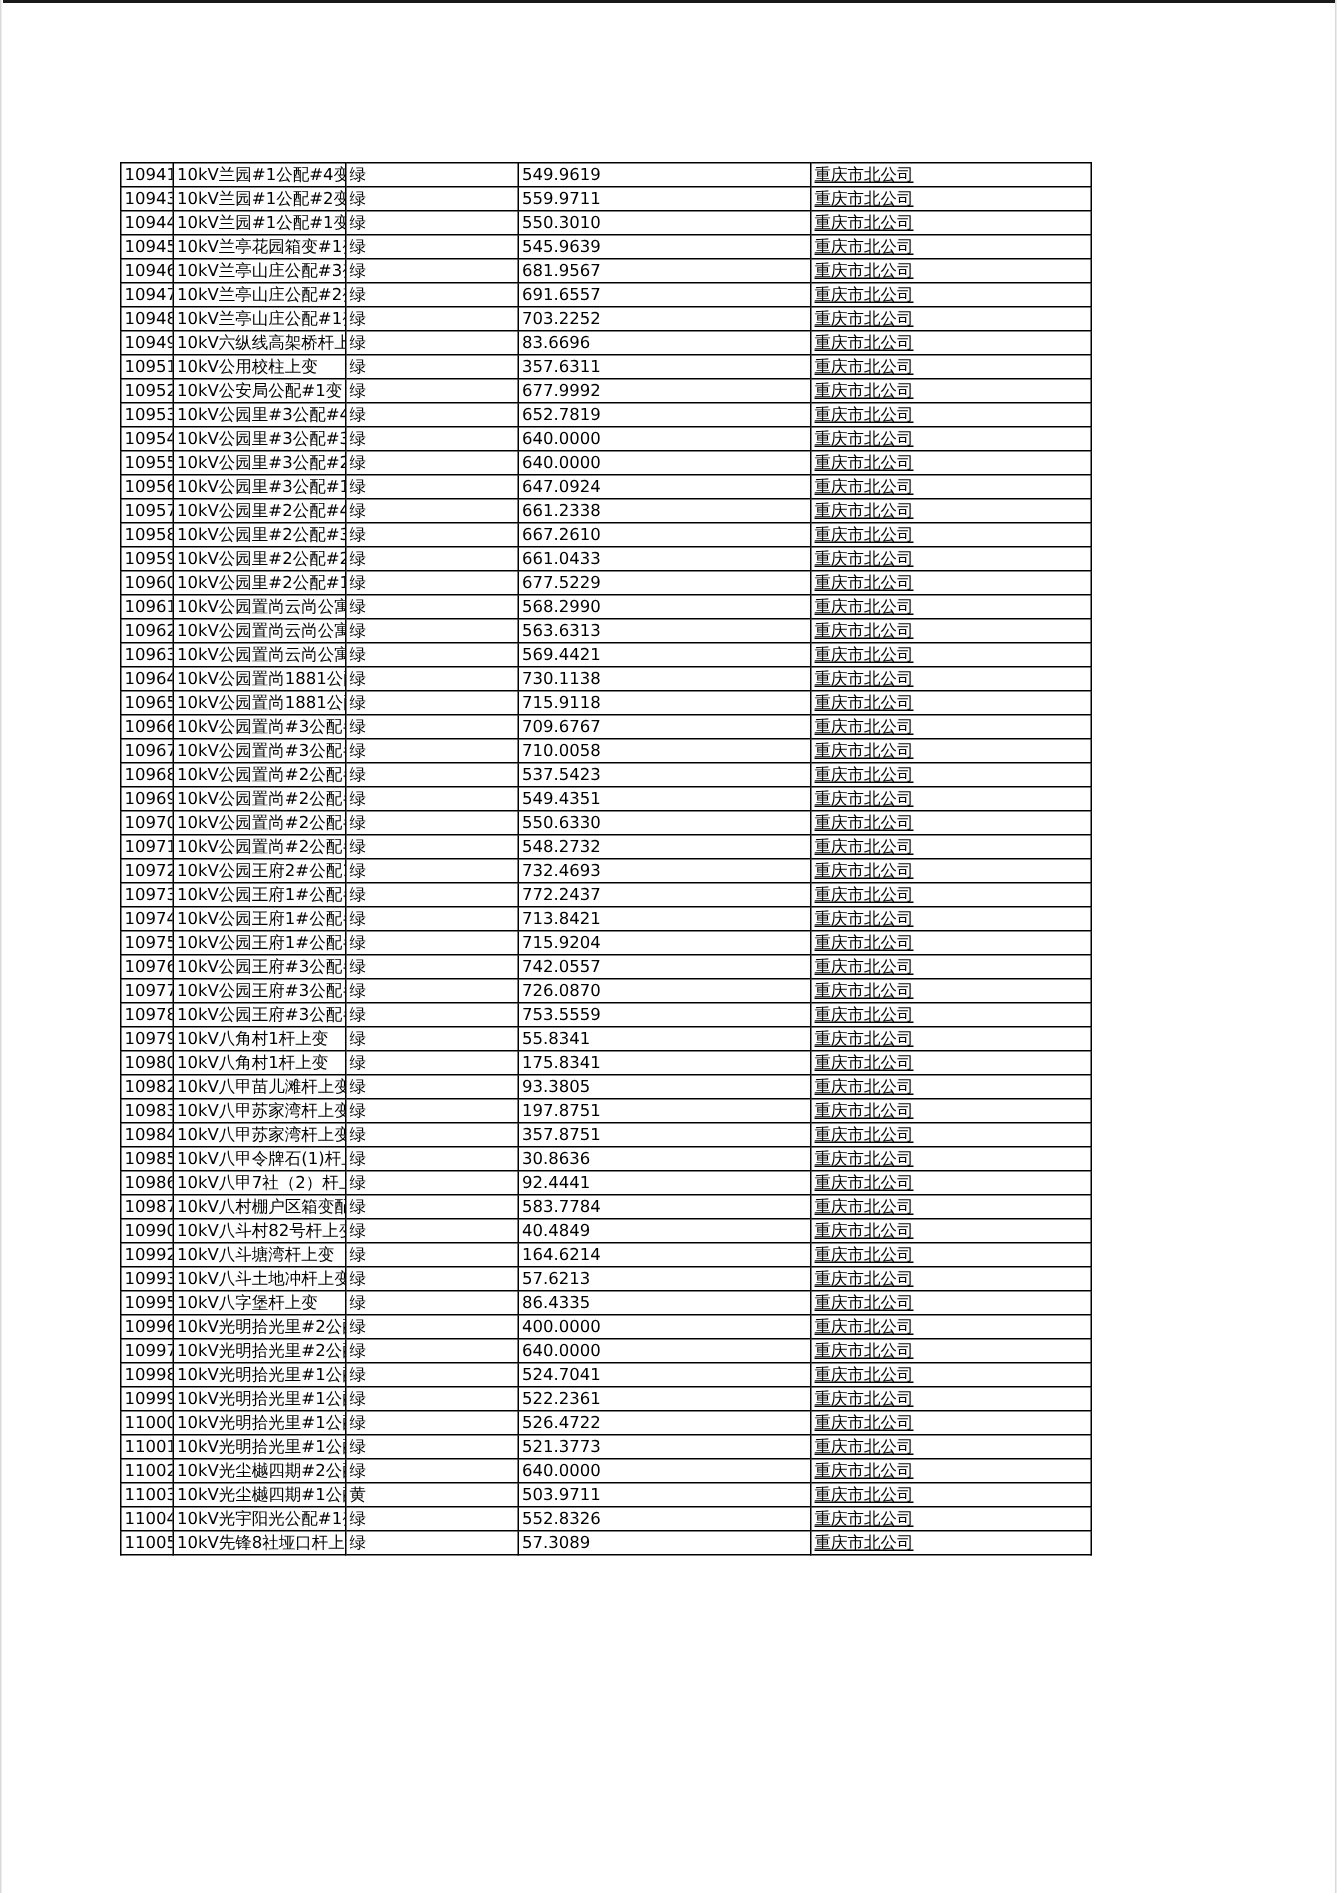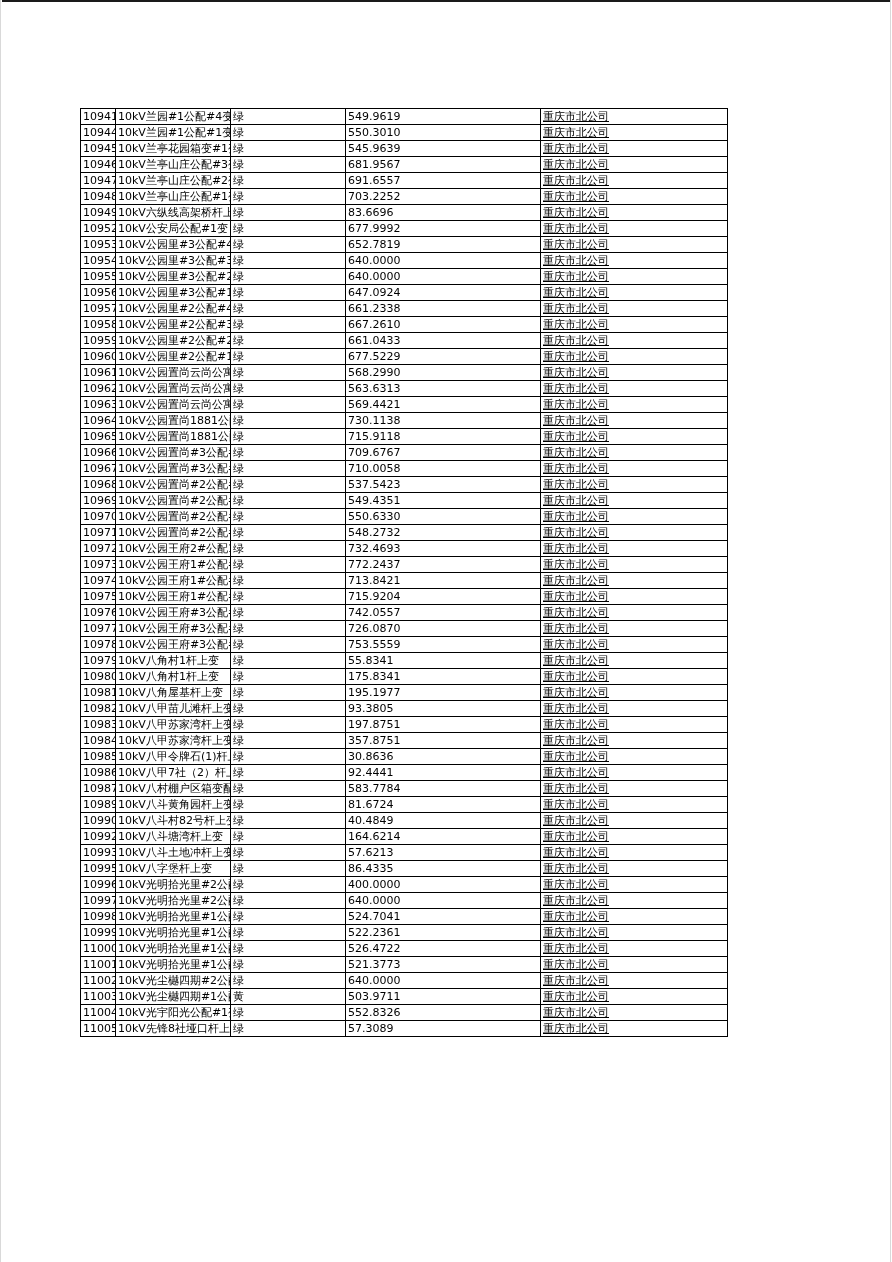--- a/index.html
+++ b/index.html
@@ -74,20 +74,27 @@
   <tbody>
   <tr>
     <td class="c-id">10941</td>
     <td class="c-name">10kV兰园#1公配#4变</td>
     <td class="c-status">绿</td>
     <td class="c-value">549.9619</td>
     <td class="c-company">重庆市北公司</td>
   </tr>
 
 
+  <tr>
+    <td class="c-id">10943</td>
+    <td class="c-name">10kV兰园#1公配#2变</td>
+    <td class="c-status">绿</td>
+    <td class="c-value">559.9711</td>
+    <td class="c-company">重庆市北公司</td>
+  </tr>
 
   <tr>
     <td class="c-id">10944</td>
     <td class="c-name">10kV兰园#1公配#1变</td>
     <td class="c-status">绿</td>
     <td class="c-value">550.3010</td>
     <td class="c-company">重庆市北公司</td>
   </tr>
 
   <tr>
@@ -124,20 +131,27 @@
 
   <tr>
     <td class="c-id">10949</td>
     <td class="c-name">10kV六纵线高架桥杆上变</td>
     <td class="c-status">绿</td>
     <td class="c-value">83.6696</td>
     <td class="c-company">重庆市北公司</td>
   </tr>
 
 
+  <tr>
+    <td class="c-id">10951</td>
+    <td class="c-name">10kV公用校柱上变</td>
+    <td class="c-status">绿</td>
+    <td class="c-value">357.6311</td>
+    <td class="c-company">重庆市北公司</td>
+  </tr>
 
   <tr>
     <td class="c-id">10952</td>
     <td class="c-name">10kV公安局公配#1变</td>
     <td class="c-status">绿</td>
     <td class="c-value">677.9992</td>
     <td class="c-company">重庆市北公司</td>
   </tr>
 
   <tr>
@@ -357,27 +371,20 @@
   </tr>
 
   <tr>
     <td class="c-id">10980</td>
     <td class="c-name">10kV八角村1杆上变</td>
     <td class="c-status">绿</td>
     <td class="c-value">175.8341</td>
     <td class="c-company">重庆市北公司</td>
   </tr>
 
-  <tr>
-    <td class="c-id">10981</td>
-    <td class="c-name">10kV八角屋基杆上变</td>
-    <td class="c-status">绿</td>
-    <td class="c-value">195.1977</td>
-    <td class="c-company">重庆市北公司</td>
-  </tr>
 
   <tr>
     <td class="c-id">10982</td>
     <td class="c-name">10kV八甲苗儿滩杆上变</td>
     <td class="c-status">绿</td>
     <td class="c-value">93.3805</td>
     <td class="c-company">重庆市北公司</td>
   </tr>
 
   <tr>
@@ -414,27 +421,20 @@
 
   <tr>
     <td class="c-id">10987</td>
     <td class="c-name">10kV八村棚户区箱变配电室</td>
     <td class="c-status">绿</td>
     <td class="c-value">583.7784</td>
     <td class="c-company">重庆市北公司</td>
   </tr>
 
 
-  <tr>
-    <td class="c-id">10989</td>
-    <td class="c-name">10kV八斗黄角园杆上变</td>
-    <td class="c-status">绿</td>
-    <td class="c-value">81.6724</td>
-    <td class="c-company">重庆市北公司</td>
-  </tr>
 
   <tr>
     <td class="c-id">10990</td>
     <td class="c-name">10kV八斗村82号杆上变</td>
     <td class="c-status">绿</td>
     <td class="c-value">40.4849</td>
     <td class="c-company">重庆市北公司</td>
   </tr>
 
 

